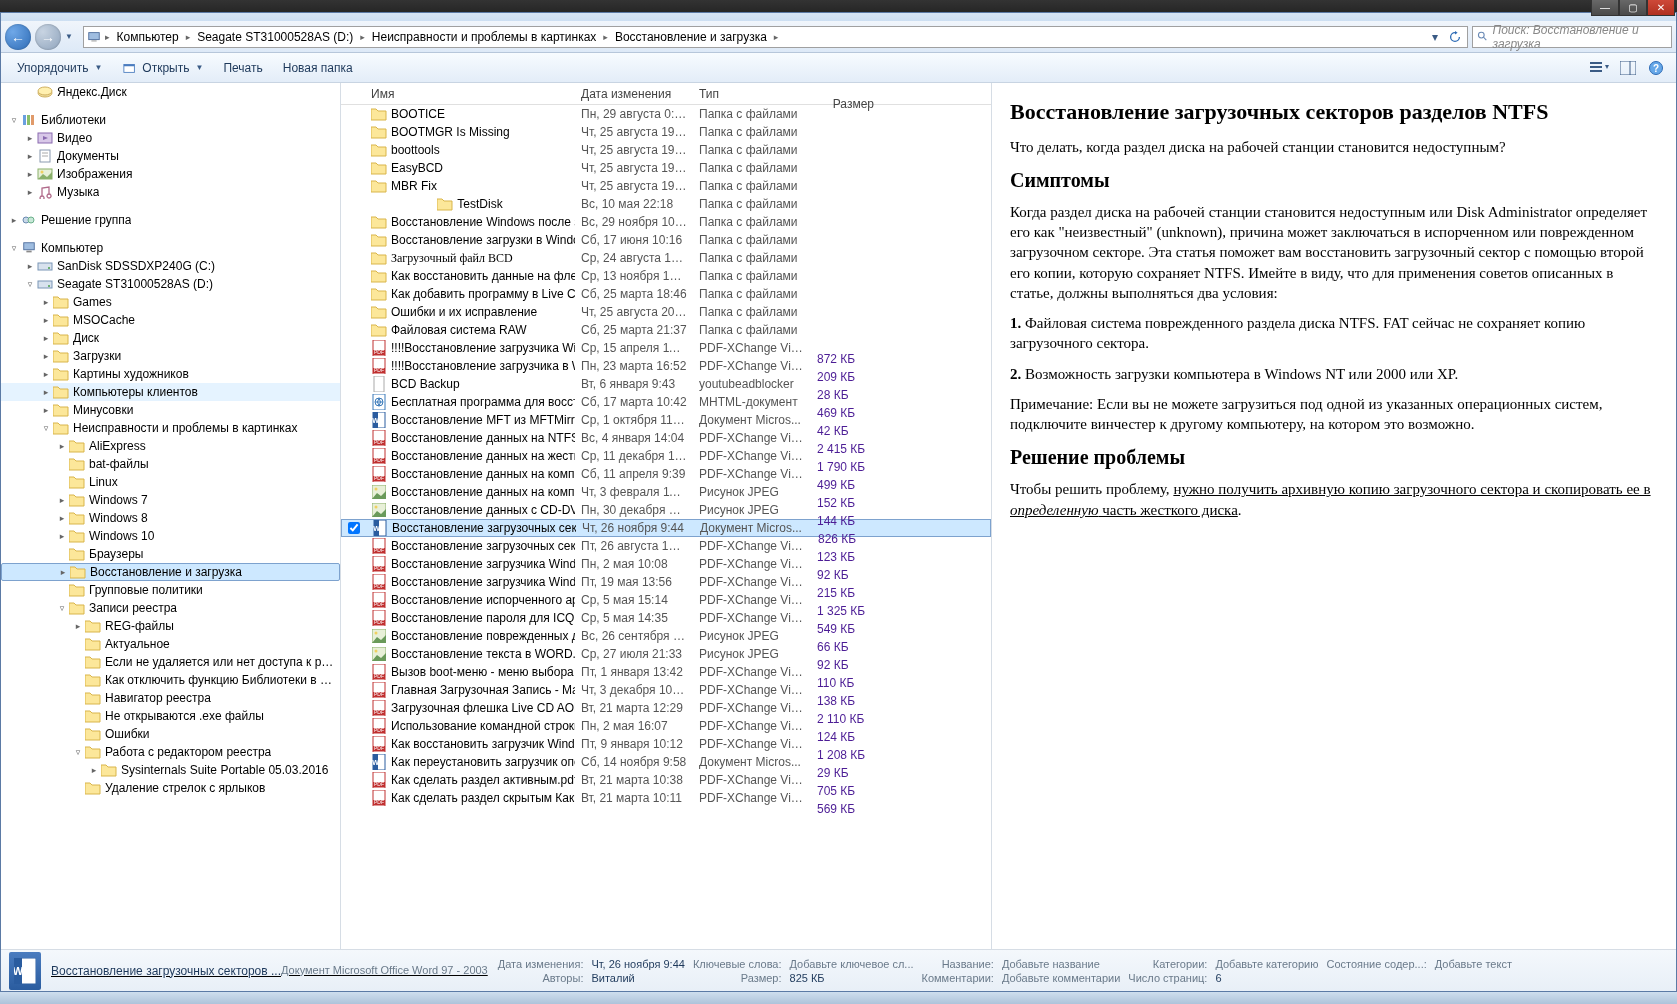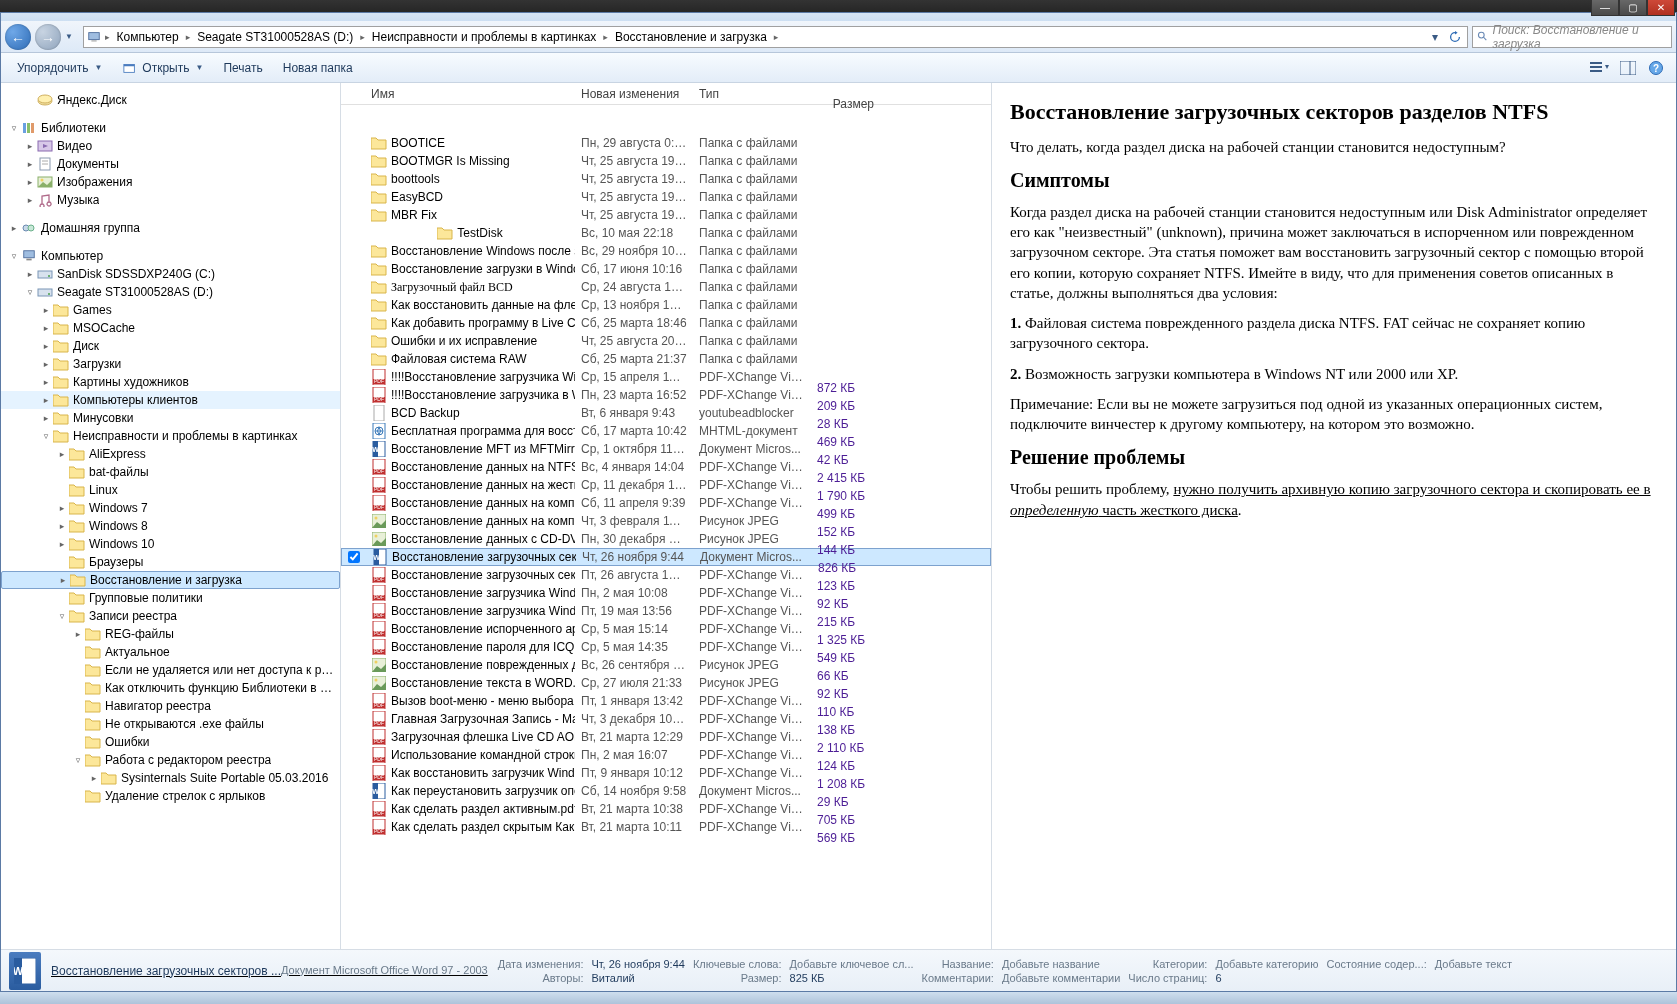--- a/index.html
+++ b/index.html
@@ -32,23 +32,23 @@
 
 
 .toolbar { height:30px; background: linear-gradient(to bottom,#f7fbff,#e3edf8); border-bottom:1px solid #c8d4e2; display:flex; align-items:center; padding:0 8px; gap:4px; }
 .tb-btn { padding:3px 8px; display:flex; align-items:center; gap:4px; color:#1e395b; cursor:pointer; border-radius:2px; }
 .tb-arrowdown { font-size:8px; margin-left:2px; color:#3a5b85; }
 .tb-spacer { flex:1; }
 .tb-icon { width:24px; height:22px; display:flex; align-items:center; justify-content:center; cursor:pointer; color:#3a5b85; font-size:14px; }
 
 
 .main { flex:1; display:flex; overflow:hidden; }
-.sidebar { width:340px; border-right:1px solid #d6dde5; overflow-y:auto; padding:8px 0; background:#fff; }
+.sidebar { width:340px; border-right:1px solid #d6dde5; overflow-y:auto; padding:0 0; background:#fff; }
 .content { flex:1; display:flex; overflow:hidden; }
-.filelist { width:650px; display:flex; flex-direction:column; overflow:hidden;gap:29px; }
+.filelist { width:650px; display:flex; flex-direction:column; overflow:hidden; }
 .preview { flex:1; border-left:1px solid #d6dde5; padding:14px 18px; overflow:auto; font-family:"Times New Roman", serif; font-size:15px; line-height:1.35; background:#fff; position:relative; }
 .preview h2 { font-size:22px; font-weight:bold; margin-bottom:10px; }
 .preview p { margin-bottom:10px; }
 .preview .hsub { font-weight:bold; font-size:20px; margin:8px 0; }
 
 
 .tree-item { display:flex; align-items:center; height:18px; padding-right:4px; cursor:pointer; white-space:nowrap; }
 .tree-item.selected { background:#cde8ff; border:1px solid #7da2ce; border-radius:2px; }
 .expander { width:14px; text-align:center; font-size:9px; color:#666; cursor:pointer; flex-shrink:0; }
 .tree-icon { width:16px; height:16px; margin-right:4px; flex-shrink:0; display:inline-flex; align-items:center; justify-content:center; font-size:12px; }
@@ -259,21 +259,21 @@
         </div>
         <div style="height: 10px;"></div>
         <div class="tree-item" style="padding-left: 6px;">
           <span class="expander">▸</span>
           <span class="tree-icon">
             <svg width="16" height="14" viewBox="0 0 16 14">
               <circle cx="5" cy="7" r="3" fill="#c8d8e8" stroke="#6a8ab0"></circle>
               <circle cx="10" cy="7" r="3" fill="#c8e8d8" stroke="#6ab08a"></circle>
             </svg>
           </span>
-          <span class="tree-label">Домашняя группа</span>
+          <span class="tree-label">Решение группа</span>
         </div>
         <div style="height: 10px;"></div>
         <div class="tree-item" style="padding-left: 6px;">
           <span class="expander">▿</span>
           <span class="tree-icon">
             <svg width="16" height="14" viewBox="0 0 16 16">
               <rect x="2" y="2" width="12" height="8" fill="#9fbde0" stroke="#4a6a9a"></rect>
               <rect x="5" y="11" width="6" height="2" fill="#8a8a8a"></rect>
             </svg>
           </span>
@@ -551,21 +551,21 @@
           </span>
           <span class="tree-label">Удаление стрелок с ярлыков</span>
         </div>
       </div>
 
     <div class="content">
       <div class="filelist">
         <div class="listhead">
           <div class="col col-chk"></div>
           <div class="col col-name">Имя</div>
-          <div class="col col-date">Новая изменения</div>
+          <div class="col col-date">Дата изменения</div>
           <div class="col col-type">Тип</div>
           <div class="col col-size">Размер</div>
         </div>
         <div class="listbody" id="listbody">
             <div class="row">
               <div class="chkcell"></div>
               <div class="cell col-name" style="display: flex; align-items: center;">
                 <span class="file-icon">
                   <svg width="16" height="14" viewBox="0 0 16 14">
                     <path d="M0 2 L5 2 L7 4 L15 4 L15 13 L0 13 Z" fill="#fce79a" stroke="#d9b54a"></path>

